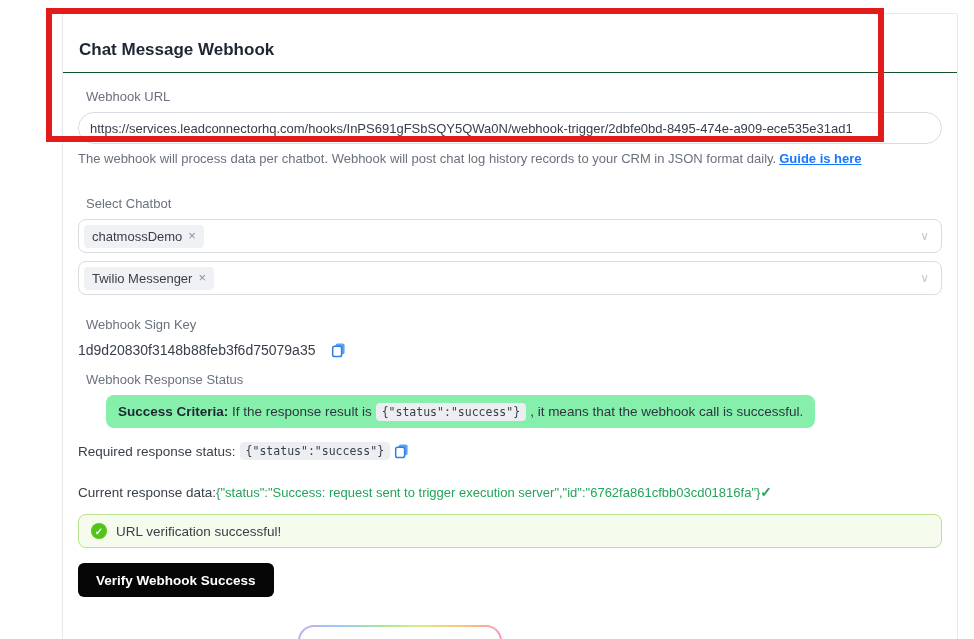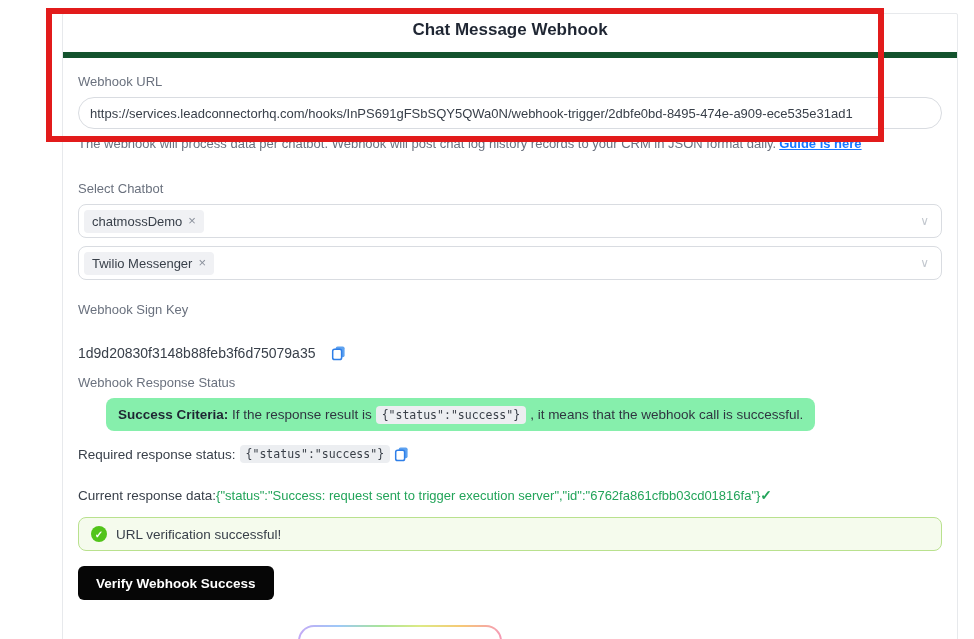--- a/index.html
+++ b/index.html
@@ -12,25 +12,25 @@
     font-family: "Liberation Sans", sans-serif;
     color: #39404a;
   }
   .card {
     position: absolute; left: 62px; top: 13px;
     width: 896px; height: 720px;
     background: #fff;
     border: 1px solid #e7e9ec;
     border-radius: 2px;
   }
-  .card-header { padding: 6px 16px 12px; border-bottom: 6px solid #14532d; text-align: center; }
+  .card-header { padding: 26px 16px 12px; border-bottom: 1px solid #14532d; }
   .card-title { margin: 0; font-size: 17px; font-weight: bold; color: #1f2633; }
   .card-body { padding: 16px 15px; }
 
-  .field-label { display: block; font-size: 13px; color: #6a717e; }
+  .field-label { display: block; font-size: 13px; color: #6a717e; margin-left: 8px; }
   .mb8 { margin-bottom: 8px; }
 
   .text-input {
     width: 100%; height: 32px;
     border: 1px solid #d9dce1; border-radius: 16px;
     padding: 0 11px; font-size: 13px; color: #39404a;
     font-family: "Liberation Sans", sans-serif;
     background: #fff; outline: none;
   }
   .help { font-size: 13px; color: #6a717e; margin: 7px 0 0; }
@@ -43,21 +43,21 @@
     padding: 0 12px 0 5px; cursor: pointer; background: #fff;
   }
   .tag {
     background: #f0f1f4; border-radius: 4px;
     padding: 4px 8px; font-size: 13px; color: #39404a;
     display: inline-flex; align-items: flex-start; gap: 6px;
   }
   .tag-x { color: #8a909b; font-size: 13px; cursor: pointer; line-height: 1; }
   .chevron { color: #c3c8cf; font-size: 12px; line-height: 1; }
 
-  .key-row { display: flex; align-items: flex-start; gap: 16px; margin-top: 28px; font-size: 14px; color: #39404a; }
+  .key-row { display: flex; align-items: flex-start; gap: 16px; margin-top: 10px; font-size: 14px; color: #39404a; }
   .copy-btn { display: inline-flex; cursor: pointer; background: none; border: none; padding: 0; }
 
   .infobox {
     display: inline-block; margin-top: 8px;
     background: #86efac; border-radius: 8px;
     padding: 9px 12px; font-size: 13.5px; color: #2f3540; margin-left: 28px;
   }
   .infobox b { color: #1f2633; }
   .code {
     font-family: "DejaVu Sans Mono", monospace;

